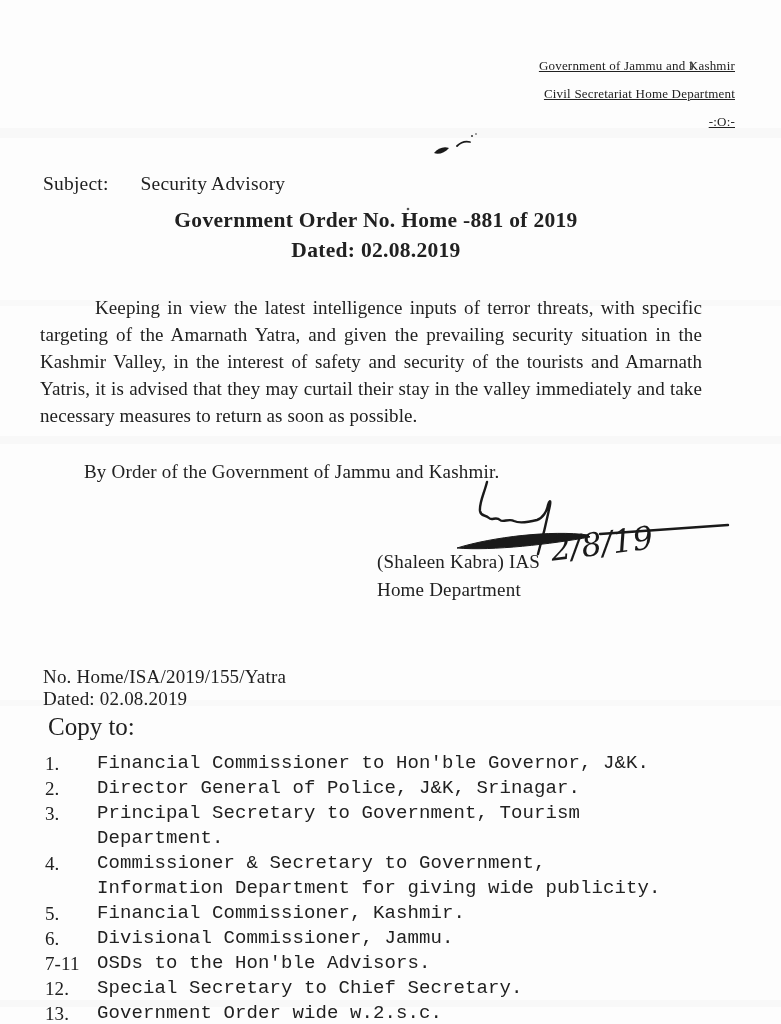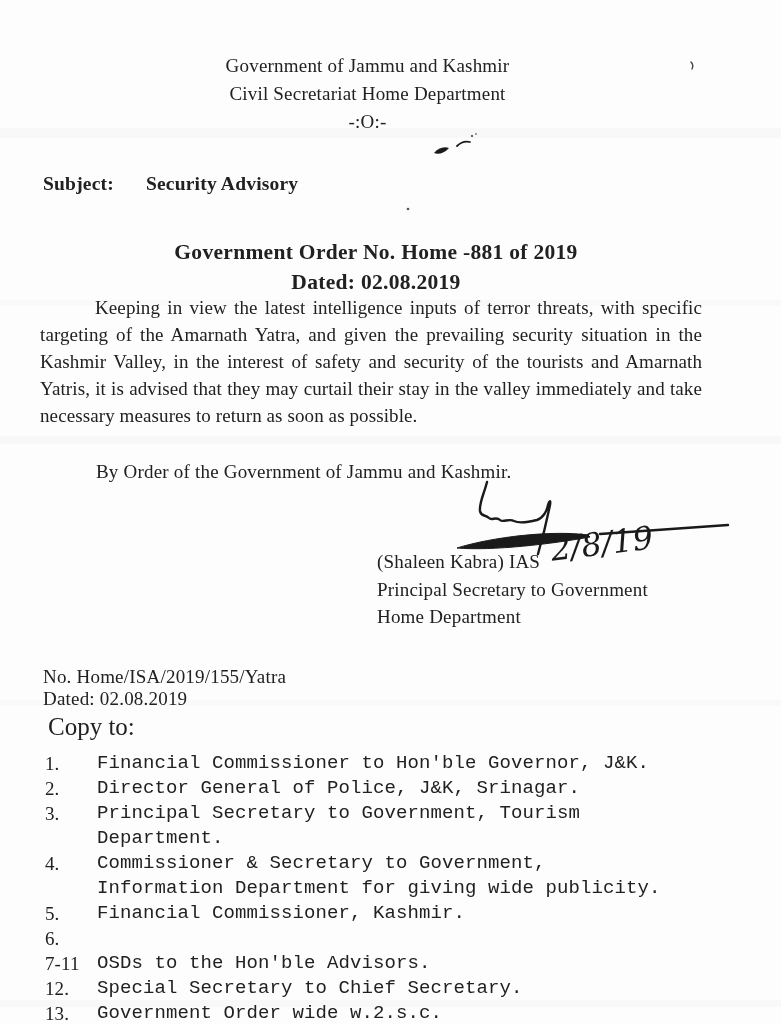--- a/index.html
+++ b/index.html
@@ -27,38 +27,39 @@
   .s2 { top: 300px;  height: 6px;  background: rgba(150,150,150,0.04); }
   .s3 { top: 436px;  height: 8px;  background: rgba(150,150,150,0.05); }
   .s4 { top: 700px;  height: 6px;  background: rgba(150,150,150,0.04); }
   .s5 { top: 1000px; height: 7px;  background: rgba(150,150,150,0.05); }
 
   .center-header {
     position: absolute;
     top: 52px;
     left: 0;
     width: 735px;
-    text-align: center;
-    font-size: 19px;
+    text-align: right;
+    font-size: 13px;
     line-height: 28px;
     letter-spacing: 0.2px;
+    text-decoration: underline;
   }
   .subject-row {
     position: absolute;
     top: 173px;
     left: 43px;
-    font-weight: bold;
+    font-weight: normal;
     font-size: 19.5px;
     letter-spacing: 0.2px;
   }
   .subject-row .subject-value { margin-left: 32px; }
 
   .order-head {
     position: absolute;
-    top: 237px;
+    top: 205px;
     left: 0;
     width: 752px;
     text-align: center;
     font-weight: bold;
     font-size: 21.5px;
     line-height: 30px;
     letter-spacing: 0.3px;
   }
   .para {
     position: absolute;
@@ -67,21 +68,21 @@
     width: 662px;
     font-size: 19px;
     line-height: 27px;
     text-align: justify;
     text-indent: 55px;
     letter-spacing: 0.1px;
   }
   .by-order {
     position: absolute;
     top: 461px;
-    left: 96px;
+    left: 84px;
     font-size: 19px;
     letter-spacing: 0.2px;
   }
   .sig-svg {
     position: absolute;
     top: 468px;
     left: 430px;
   }
   .sig-block {
     position: absolute;
@@ -161,21 +162,20 @@
 
   <svg class="sig-svg" width="310" height="100" viewBox="0 0 310 100">
     <path d="M 57,14 C 54,26 49,35 50,43 C 51,49 55,46 59,50 C 62,53 66,48 70,52 C 73,55 79,50 84,53 C 90,56 99,54 107,52 C 113,50 117,43 118,37 C 119,33 121,31 120,37 C 117,52 112,72 108,86" fill="none" stroke="#1a1a1a" stroke-width="2.4" stroke-linecap="round"></path>
     <path d="M 27,80 C 62,69 122,62 158,67 L 160,69 C 122,76 62,83 27,80 Z" fill="#1a1a1a" stroke="#1a1a1a" stroke-width="1"></path>
     <path d="M 170,66 L 298,57" fill="none" stroke="#1a1a1a" stroke-width="2.4" stroke-linecap="round"></path>
     <text x="120" y="88" font-size="32" font-style="italic" font-family="DejaVu Serif, serif" fill="#1a1a1a" transform="rotate(-7 160 75)">2/8/19</text>
   </svg>
 
   <div class="sig-block">
     <div>(Shaleen Kabra) IAS</div>
-    <div>Principal Secretary to Government</div>
     <div>Home Department</div>
   </div>
 
   <div class="ref-row">
     <span>No. Home/ISA/2019/155/Yatra</span>
     <span>Dated: 02.08.2019</span>
   </div>
 
   <div class="copy-to">Copy to:</div>
 
@@ -195,20 +195,21 @@
     <div class="copy-row">
       <span class="copy-num">4.</span>
       <span class="copy-text">Commissioner &amp; Secretary to Government, Information Department for giving wide publicity.</span>
     </div>
     <div class="copy-row">
       <span class="copy-num">5.</span>
       <span class="copy-text">Financial Commissioner, Kashmir.</span>
     </div>
     <div class="copy-row">
       <span class="copy-num">6.</span>
+      <span class="copy-text">Divisional Commissioner, Jammu.</span>
     </div>
     <div class="copy-row">
       <span class="copy-num">7-11</span>
       <span class="copy-text">OSDs to the Hon'ble Advisors.</span>
     </div>
     <div class="copy-row">
       <span class="copy-num">12.</span>
       <span class="copy-text">Special Secretary to Chief Secretary.</span>
     </div>
     <div class="copy-row">

